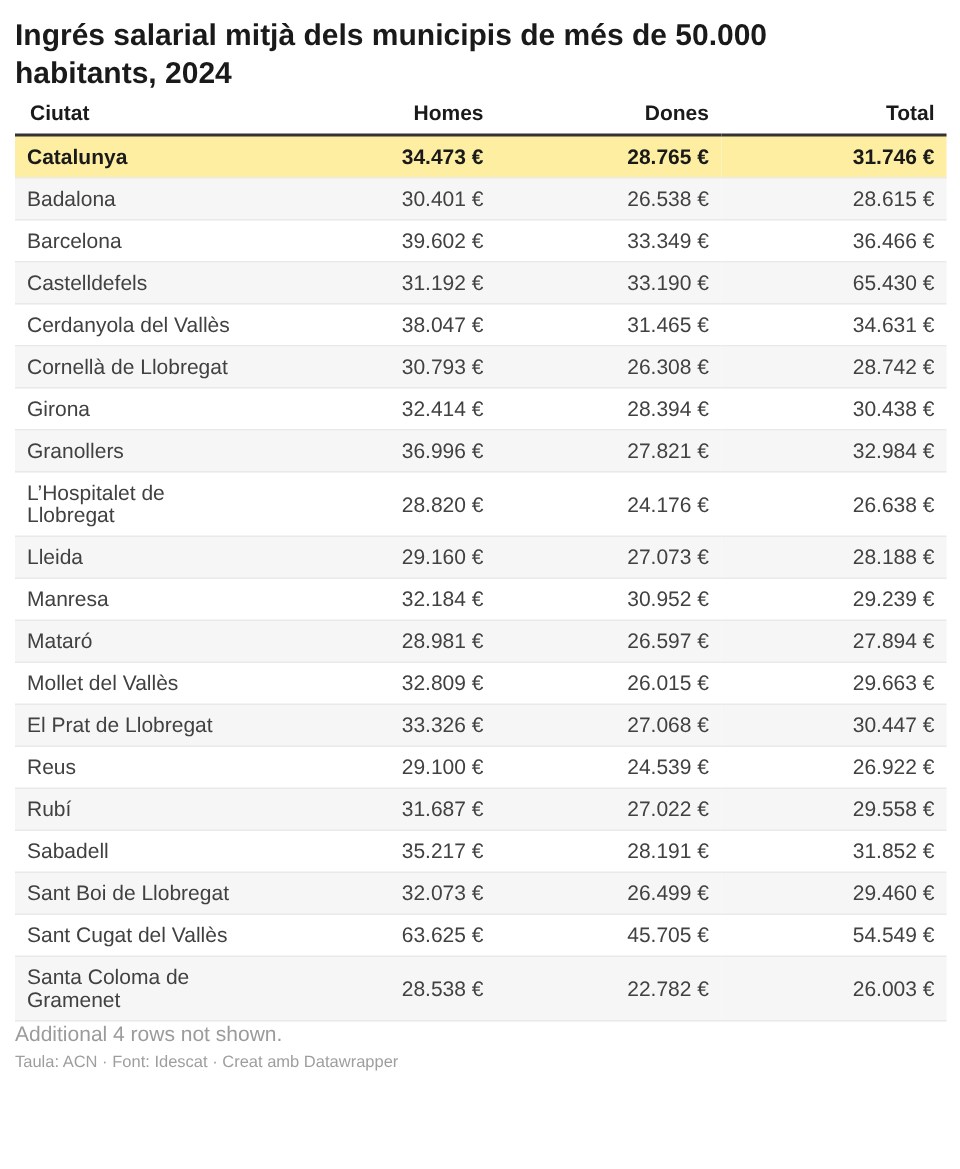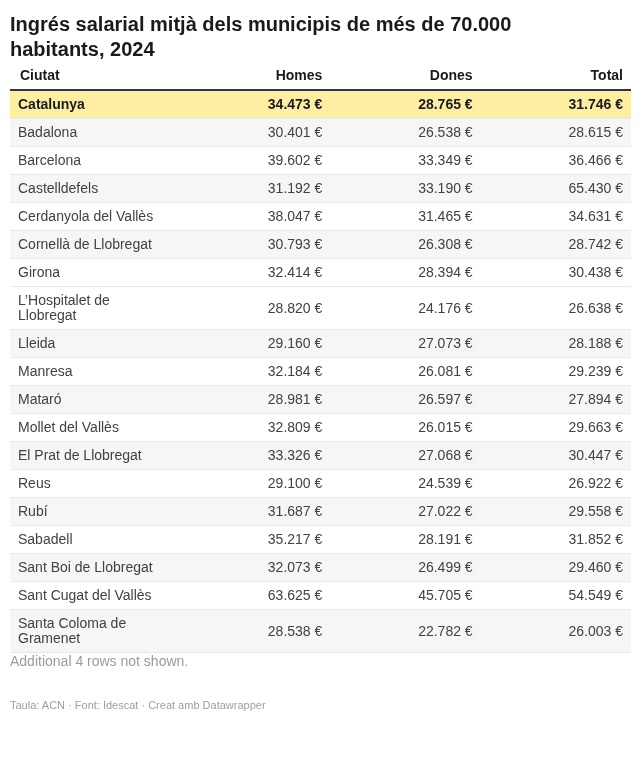--- a/index.html
+++ b/index.html
@@ -61,32 +61,32 @@
     background: var(--highlight-bg, #fdeea2);
     font-weight: 700;
     color: var(--header-color, #1a1a1a);
   }
   .note {
     font-size: 14px;
     line-height: 17px;
     color: var(--note-color, #9b9b9b);
   }
   .credit {
-    margin-top: 28px;
+    margin-top: 3px;
     font-size: 11px;
     line-height: 14px;
     color: var(--credit-color, #9e9e9e);
   }
 </style>
 </head>
 <body>
 
 <div class="page">
 
-  <h1 class="title">Ingrés salarial mitjà dels municipis de més de 70.000 habitants, 2024</h1>
+  <h1 class="title">Ingrés salarial mitjà dels municipis de més de 50.000 habitants, 2024</h1>
 
   <table class="data-table">
     <colgroup>
       <col class="c-city">
       <col class="c-num">
       <col class="c-num">
       <col class="c-num">
     </colgroup>
     <thead>
       <tr>
@@ -132,36 +132,42 @@
           <td class="num">30.793 €</td>
           <td class="num">26.308 €</td>
           <td class="num">28.742 €</td>
         </tr>
         <tr>
           <td class="city">Girona</td>
           <td class="num">32.414 €</td>
           <td class="num">28.394 €</td>
           <td class="num">30.438 €</td>
         </tr>
+        <tr class="stripe">
+          <td class="city">Granollers</td>
+          <td class="num">36.996 €</td>
+          <td class="num">27.821 €</td>
+          <td class="num">32.984 €</td>
+        </tr>
         <tr>
           <td class="city">L’Hospitalet de Llobregat</td>
           <td class="num">28.820 €</td>
           <td class="num">24.176 €</td>
           <td class="num">26.638 €</td>
         </tr>
         <tr class="stripe">
           <td class="city">Lleida</td>
           <td class="num">29.160 €</td>
           <td class="num">27.073 €</td>
           <td class="num">28.188 €</td>
         </tr>
         <tr>
           <td class="city">Manresa</td>
           <td class="num">32.184 €</td>
-          <td class="num">26.081 €</td>
+          <td class="num">30.952 €</td>
           <td class="num">29.239 €</td>
         </tr>
         <tr class="stripe">
           <td class="city">Mataró</td>
           <td class="num">28.981 €</td>
           <td class="num">26.597 €</td>
           <td class="num">27.894 €</td>
         </tr>
         <tr>
           <td class="city">Mollet del Vallès</td>

